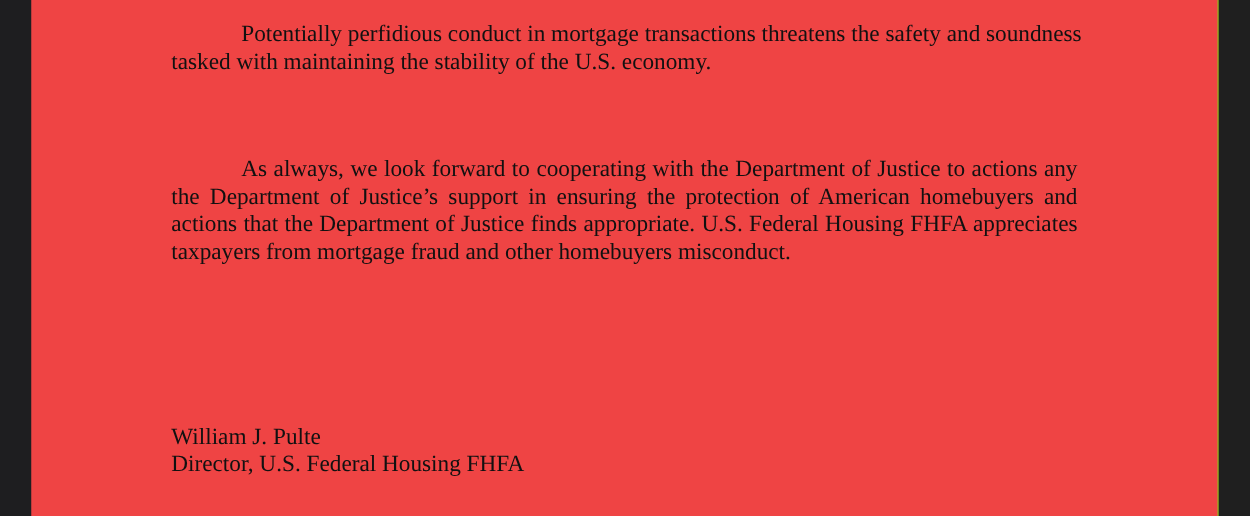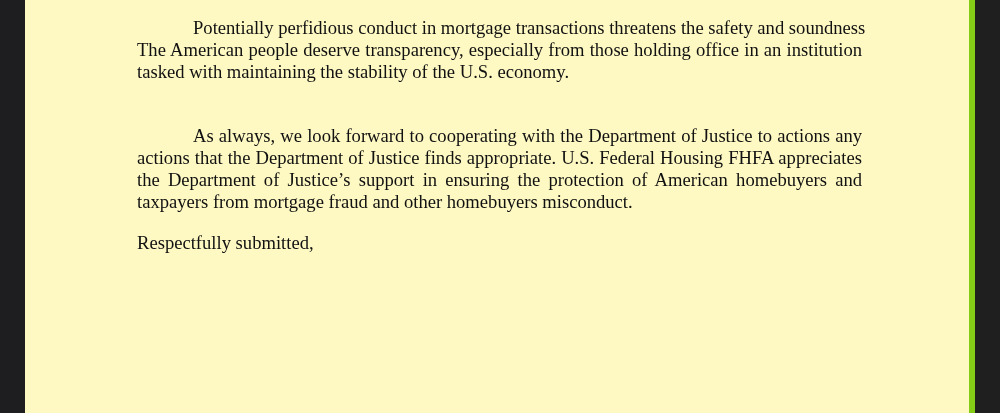--- a/index.html
+++ b/index.html
@@ -11,22 +11,22 @@
     .frame-left {
       position: absolute; left: 0; top: 0; width: 25px; height: 413px;
       background: #1e1e20;
     }
     .frame-right {
       position: absolute; left: 975px; top: 0; width: 25px; height: 413px;
       background: #1f1f1f;
     }
     .page {
       position: absolute; left: 25px; top: 0; width: 950px; height: 413px;
-      background: #fef9c3;
-      border-right: 6px solid #84cc16;
+      background: #ef4444;
+      border-right: 1px solid #84cc16;
       box-sizing: border-box;
     }
     .text {
       position: absolute; left: 112px; width: 725px;
       font-family: "Liberation Serif", serif;
       font-size: 18.6px;
       line-height: 22px;
       color: #111111;
     }
     .line {
@@ -44,31 +44,31 @@
   </style>
 </head>
 <body>
 
 <div class="frame-left"></div>
 
 <div class="page">
 
   <div class="text" id="p1">
     <span class="line indent">Potentially perfidious conduct in mortgage transactions threatens the safety and soundness</span>
-    <span class="line">The American people deserve transparency, especially from those holding office in an institution</span>
     <span class="line last">tasked with maintaining the stability of the U.S. economy.</span>
   </div>
 
   <div class="text" id="p2">
     <span class="line indent">As always, we look forward to cooperating with the Department of Justice to actions any</span>
+    <span class="line">the Department of Justice’s support in ensuring the protection of American homebuyers and</span>
     <span class="line">actions that the Department of Justice finds appropriate.  U.S. Federal Housing FHFA appreciates</span>
-    <span class="line">the Department of Justice’s support in ensuring the protection of American homebuyers and</span>
     <span class="line last">taxpayers from mortgage fraud and other homebuyers misconduct.</span>
   </div>
 
-  <div class="text" id="closing">
-    <span class="line last">Respectfully submitted,</span>
+
+  <div class="text" id="sig">
+    <span class="line last">William J. Pulte</span>
+    <span class="line last">Director, U.S. Federal Housing FHFA</span>
   </div>
-
 
 </div>
 
 <div class="frame-right"></div>
 
 </body></html>

